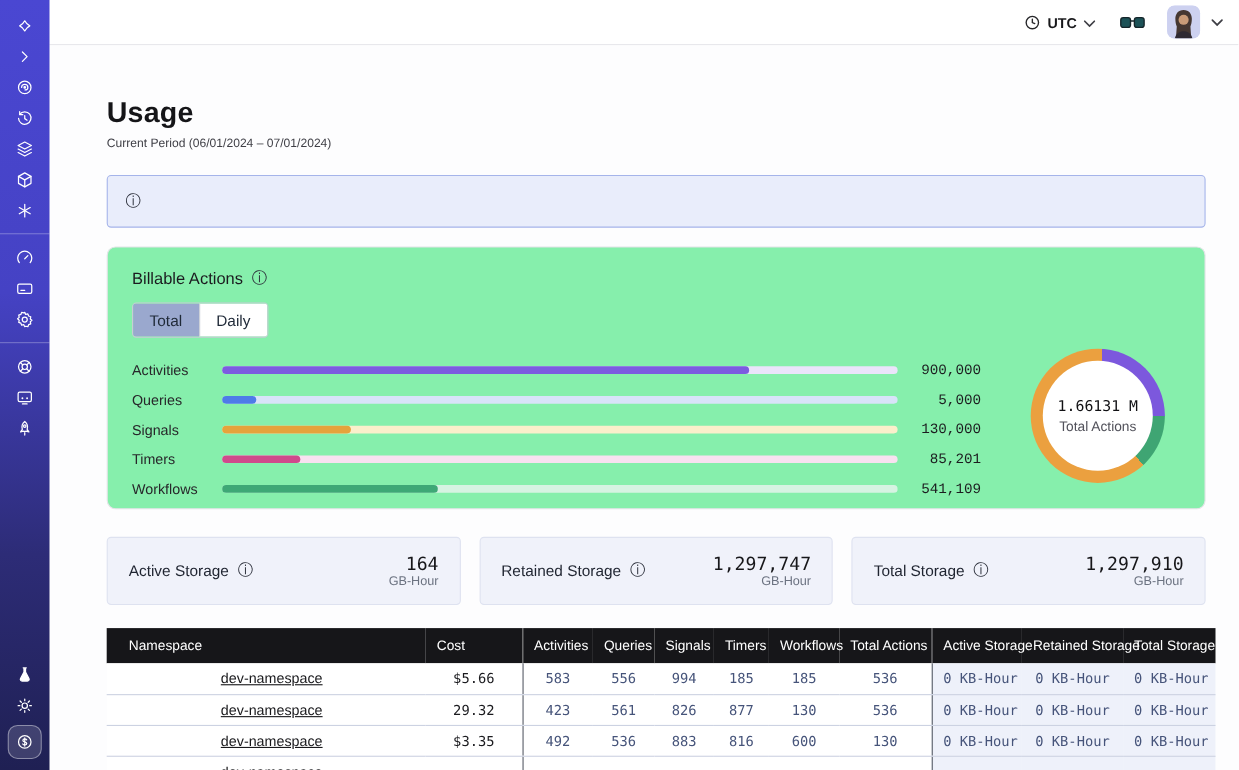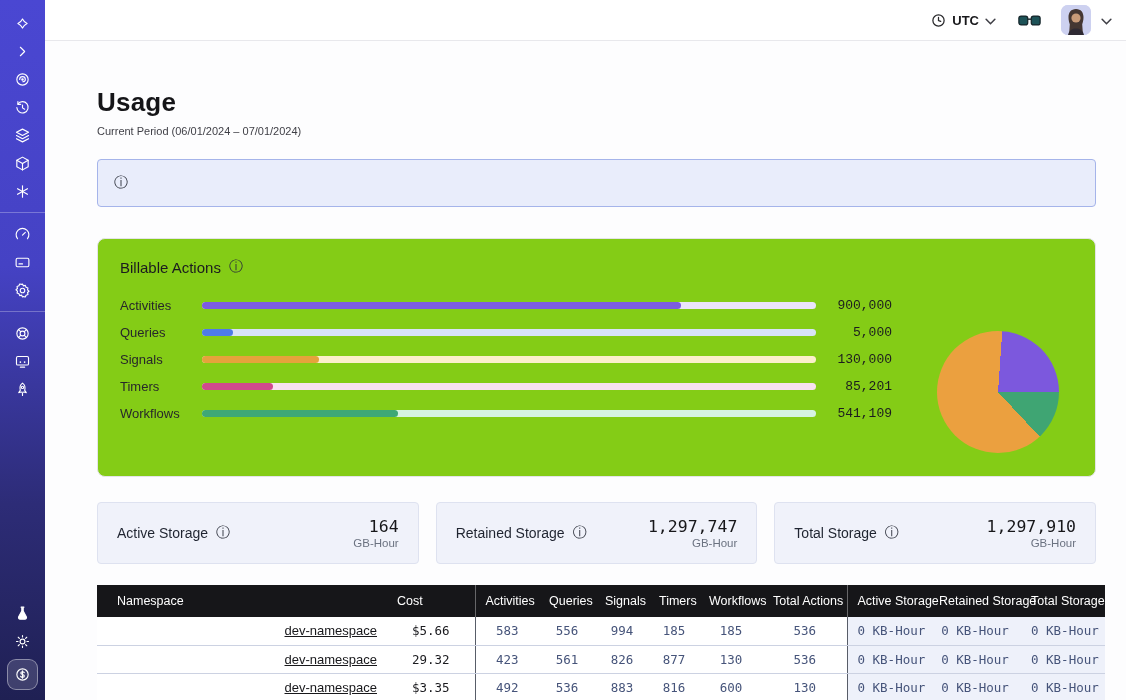--- a/index.html
+++ b/index.html
@@ -38,21 +38,21 @@
   .page-title { font-size:26px; font-weight:600; letter-spacing:.2px; color:#151518; }
   .page-sub { font-size:11px; color:#3f3f46; margin-top:7px; }
   .period-btn { display:flex; align-items:center; gap:9px; background:#fff; border:1px solid #d4d4d8;
     border-radius:8px; height:37px; padding:0 15px; font-size:14px; color:#18181b; cursor:pointer; margin-top:2px; }
 
   .banner { margin-top:22px; height:48px; background:#e9edfb; border:1px solid #a5b4ea; border-radius:4px;
     display:flex; align-items:center; gap:8px; padding:0 16px; font-size:13px; color:#1f2430; }
   .info-glyph { font-size:14px; color:#2b2f3a; font-style:normal; }
 
   
-  .card { margin-top:31px; background:#84cc16; border:1px solid #e4e4e8; border-radius:8px;
+  .card { margin-top:17px; background:#86efac; border:1px solid #e4e4e8; border-radius:8px;
     padding:19px 22px; position:relative; height:239px; }
   .card-title { font-size:15px; font-weight:500; display:flex; align-items:center; gap:8px; color:#1b1b1f; }
   .tabs { margin-top:13px; display:inline-flex; border:1px solid #c8ccd5; border-radius:4px; overflow:hidden; }
   .tab { padding:7px 15px; font-size:14px; color:#1f2937; background:#fff; cursor:pointer; }
   .tab.active { background:#9aa8ce; }
   .tab + .tab { border-left:1px solid #c8ccd5; }
 
   .bars { margin-top:16px; width:772px; }
   .bar-row { display:flex; align-items:center; height:27px; }
   .bar-label { width:70px; font-size:13px; color:#27272a; flex:0 0 auto; }
@@ -77,21 +77,21 @@
   .scard-unit { font-size:11.5px; color:#6b7280; margin-top:1px; }
 
   
   .tbl-wrap { margin-top:21px; }
   table { width:100%; border-collapse:collapse; table-layout:fixed; background:#fff; }
   thead th { background:#161619; color:#fff; font-weight:400; font-size:12.5px; height:32px;
     padding:0 10px; text-align:left; white-space:nowrap; }
   thead th.c-ns { text-align:left; padding-left:20px; }
   tbody td { height:28px; padding:0 10px; border-bottom:1px solid #ccd2e2; font-size:13px;
     text-align:center; white-space:nowrap; background:#fff; }
-  td.c-ns { text-align:right; padding-left:20px;margin-top:35px; }
+  td.c-ns { text-align:center; padding-left:20px;margin-top:35px; }
   .ns-link { color:#18181b; text-decoration:underline; cursor:pointer; }
   .num { font-family:"DejaVu Sans Mono",monospace; font-size:12.5px; color:#46547a; }
   .cost { font-family:"DejaVu Sans Mono",monospace; font-size:12.5px; color:#1b1b1f; }
   td.c-store { background:#eef1fa; font-family:"DejaVu Sans Mono",monospace; font-size:12.5px; color:#46547a; }
   th.sep { border-left:1px solid rgba(255,255,255,.35); }
   td.sep { border-left:1px solid #585d68; }
 </style>
 </head>
 <body>
 
@@ -251,20 +251,24 @@
 
     <div class="banner">
       <span class="info-glyph">ⓘ</span>
     </div>
 
     <section class="card">
       <div class="card-title">
         <span>Billable Actions</span>
         <span class="info-glyph">ⓘ</span>
       </div>
+      <div class="tabs">
+        <div class="tab active">Total</div>
+        <div class="tab">Daily</div>
+      </div>
 
       <div class="bars">
         <div class="bar-row">
           <span class="bar-label">Activities</span>
           <div class="bar-track" style="background: rgb(234, 228, 250);">
             <div class="bar-fill" style="width: 78%; background: rgb(124, 92, 224);"></div>
           </div>
           <span class="bar-val">900,000</span>
         </div>
         <div class="bar-row">
@@ -292,20 +296,24 @@
           <span class="bar-label">Workflows</span>
           <div class="bar-track" style="background: rgb(214, 243, 226);">
             <div class="bar-fill" style="width: 32%; background: rgb(62, 168, 118);"></div>
           </div>
           <span class="bar-val">541,109</span>
         </div>
       </div>
 
       <div class="donut-wrap">
         <div class="donut" style="background: conic-gradient(from 4deg, rgb(124, 88, 221) 0deg, rgb(124, 88, 221) 86deg, rgb(63, 165, 115) 86deg, rgb(63, 165, 115) 133deg, rgb(235, 160, 63) 133deg, rgb(235, 160, 63) 360deg);"></div>
+        <div class="donut-hole">
+          <span class="donut-val">1.66131 M</span>
+          <span class="donut-lab">Total Actions</span>
+        </div>
       </div>
     </section>
 
     <section class="storage-row">
       <div class="scard">
         <div class="scard-label">
           <span>Active Storage</span>
           <span class="info-glyph">ⓘ</span>
         </div>
         <div class="scard-right">

